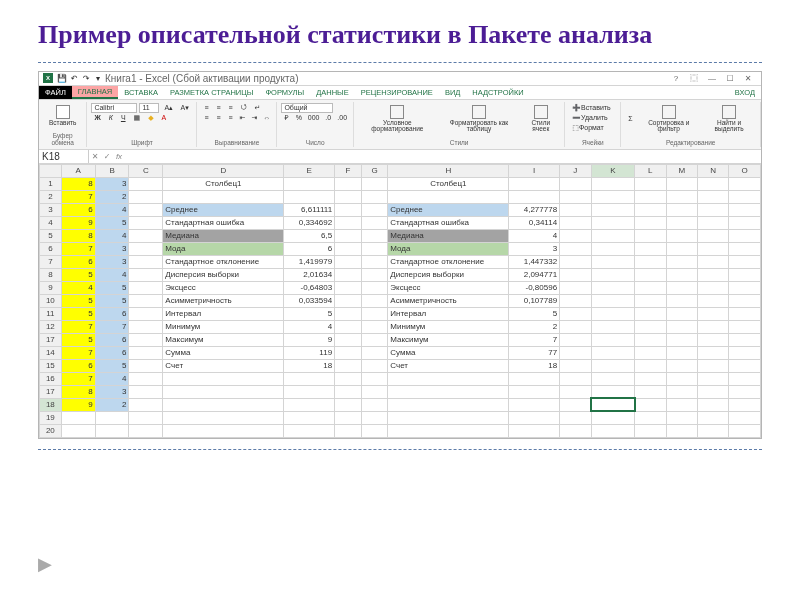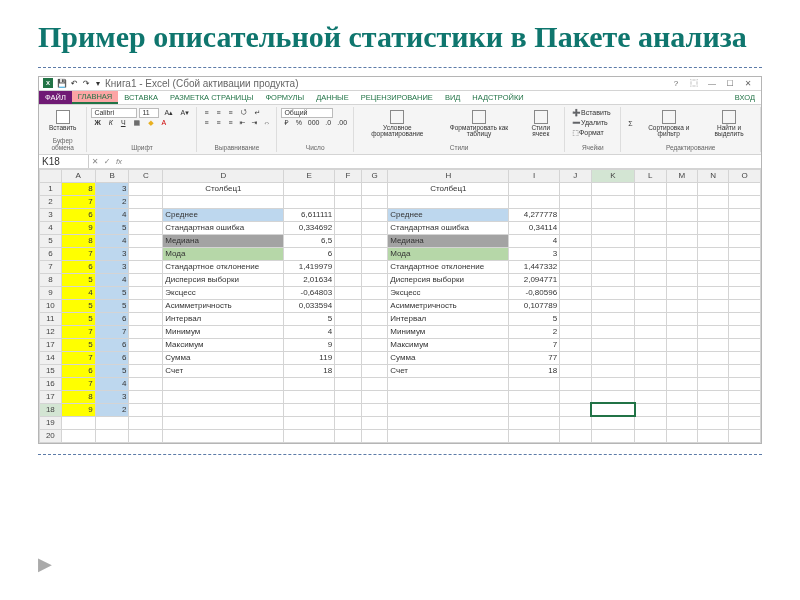--- a/index.html
+++ b/index.html
@@ -1,30 +1,30 @@
 <!DOCTYPE html>
 <html><head>
 <meta charset="utf-8">
 <style>
   * { box-sizing: border-box; margin: 0; padding: 0; }
   body { font-family: "Segoe UI", Arial, sans-serif; background: #fff; width: 800px; height: 600px; overflow: hidden; }
   .slide { width: 800px; height: 600px; padding: 20px 38px; position: relative; }
-  .slide-title { font-family: Georgia, "Times New Roman", serif; font-size: 30px; font-weight: bold; color: #0f766e; line-height: 1.15; margin-bottom: 12px; }
+  .slide-title { font-family: Georgia, "Times New Roman", serif; font-size: 26px; font-weight: bold; color: #4c1d95; line-height: 1.15; margin-bottom: 12px; }
   .dashline { border: none; border-top: 1px dashed #5c7ba8; margin-bottom: 8px; }
 
   .excel-window { border: 1px solid #b5b5b5; background: #fff; font-size: 8px; color: #333; }
   .excel-titlebar { display: flex; align-items: center; background: #fff; border-bottom: 1px solid #d4d4d4; height: 14px; padding: 0 4px; }
   .excel-logo { width: 10px; height: 10px; background: #217346; color: #fff; display: flex; align-items: center; justify-content: center; font-size: 6px; font-weight: bold; margin-right: 4px; }
   .qat-btn { width: 10px; height: 10px; margin-right: 2px; display: inline-flex; align-items: center; justify-content: center; }
   .titlebar-title { flex: 1; text-align: left; color: #666; font-size: 10px; }
   .win-btn { width: 18px; height: 10px; display: inline-flex; align-items: center; justify-content: center; color: #666; }
 
   .ribbon-tabs { display: flex; background: #fff; border-bottom: 1px solid #d4d4d4; height: 14px; align-items: stretch; }
   .ribbon-tab { padding: 0 6px; font-size: 7.5px; color: #217346; display: flex; align-items: center; text-transform: uppercase; cursor: pointer; }
-  .ribbon-tab.file { background: #701a75; color: #fff; }
+  .ribbon-tab.file { background: #000000; color: #fff; }
   .ribbon-tab.active { border-bottom: 2px solid #217346; background: #fca5a5; }
   .ribbon-tabs .right { margin-left: auto; display: flex; }
 
   .ribbon-body { display: flex; background: #f5f5f5; border-bottom: 1px solid #d4d4d4; height: 50px; padding: 2px 0; }
   .ribbon-group { border-right: 1px solid #ddd; padding: 1px 4px; display: flex; flex-direction: column; justify-content: space-between; }
   .ribbon-group-label { font-size: 6.5px; color: #666; text-align: center; margin-top: auto; }
   .rb-row { display: flex; align-items: center; gap: 2px; }
   .rb-btn { border: 1px solid transparent; padding: 0 2px; font-size: 7px; min-width: 10px; height: 10px; display: inline-flex; align-items: center; justify-content: center; }
   .rb-bigbtn { display: flex; flex-direction: column; align-items: center; justify-content: center; padding: 2px 3px; gap: 1px; }
   .rb-bigbtn .ico { width: 14px; height: 14px; border: 1px solid #888; }

